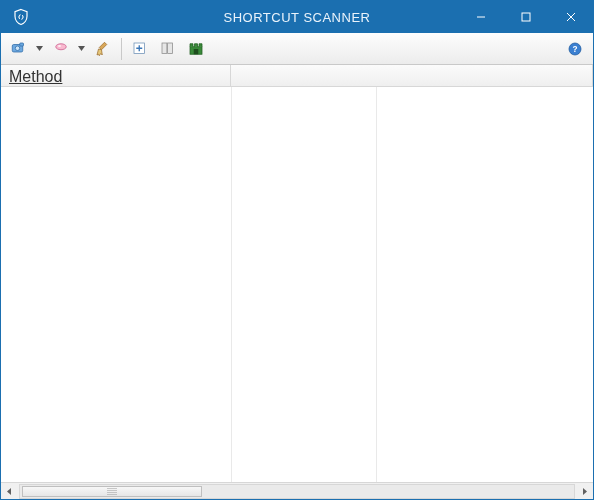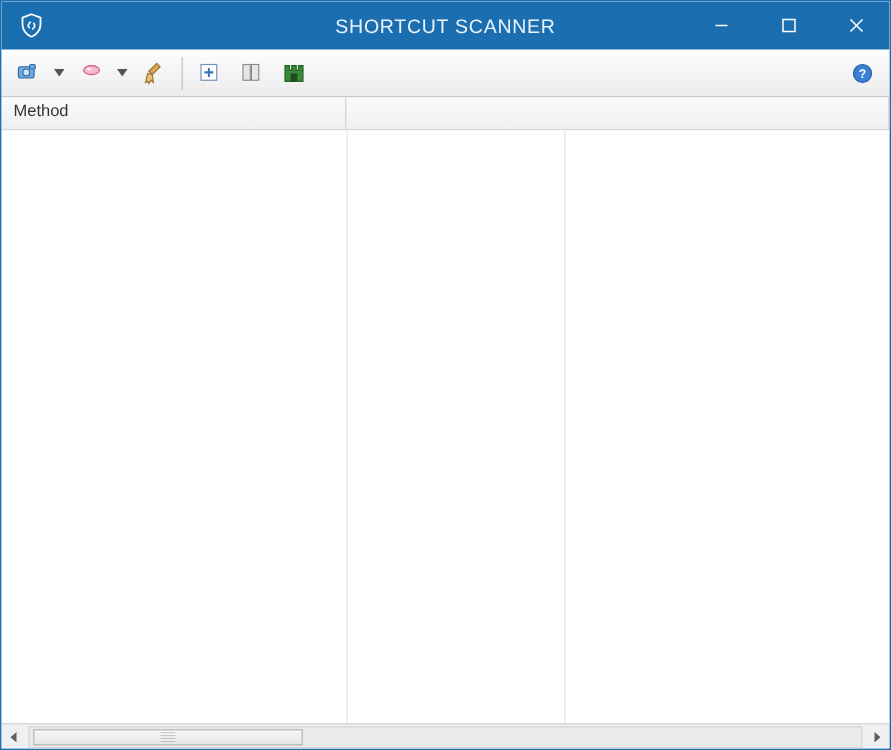--- a/index.html
+++ b/index.html
@@ -90,21 +90,22 @@
     margin: 0 4px;
   }
   .toolbar .spacer { flex: 1; }
   
   .colheaders {
     height: 22px;
     background: linear-gradient(#fbfbfb, #efefef);
     border-bottom: 1px solid #d7d7d7;
     display: flex;
     color: #333;
-    font-size: 11px;
+    font-size: 16px;
+    text-decoration: underline;
   }
   .colh {
     border-right: 1px solid #d7d7d7;
     padding: 3px 8px 0 8px;
     text-align: left;
     cursor: default;
   }
   .colh.c0 { width: 230px; }
   .colh.c1 { width: 145px; }
   .colh.c2 { flex: 1; }

